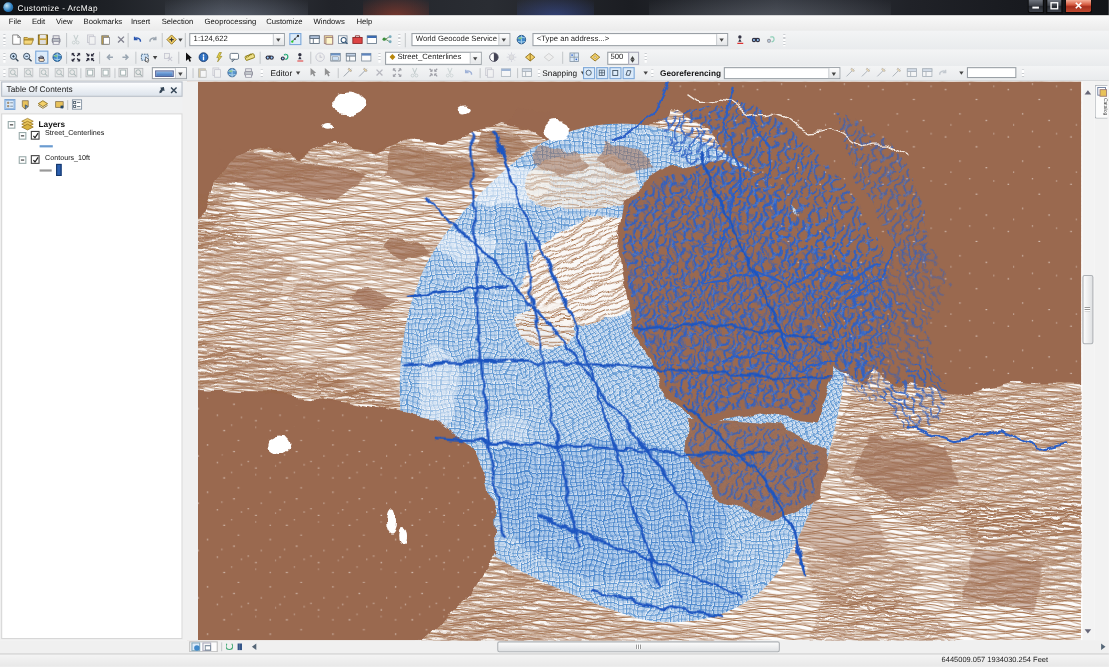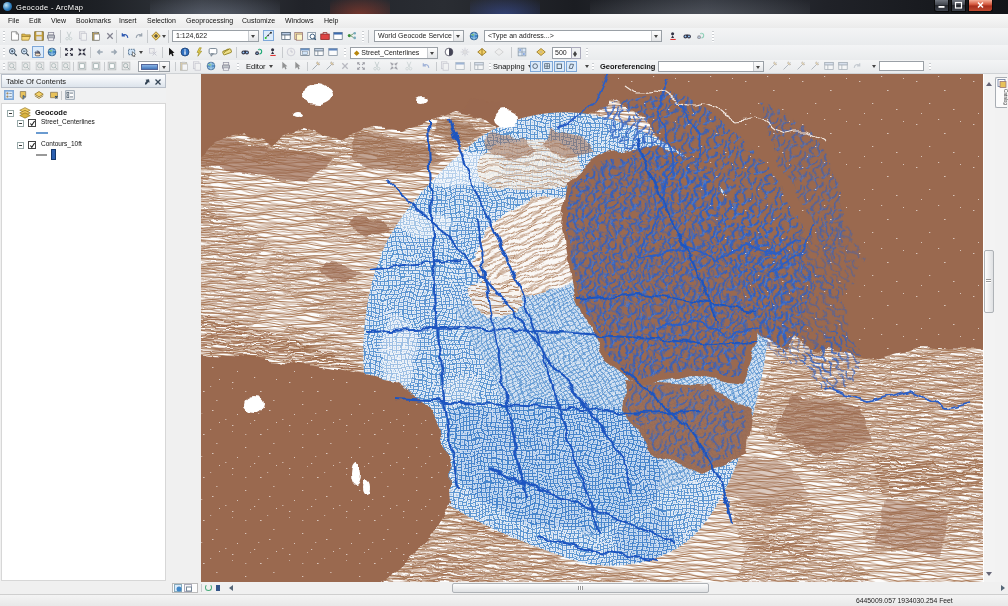--- a/index.html
+++ b/index.html
@@ -30,21 +30,21 @@
 .sep{position:absolute;width:1px;top:2px;bottom:2px;background:#c7cacd;}
 .ibox{position:absolute;display:flex;align-items:center;justify-content:center;}
 .combo{position:absolute;background:#fff;border:1px solid #9aa0a6;font-size:7px;color:#222;}
 .combo .arr{position:absolute;right:0px;top:0px;bottom:0px;width:10px;background:linear-gradient(#fdfdfd,#e4e6e8);border-left:1px solid #c9ccd0;}
 .arr:after{content:"";position:absolute;left:2px;top:4px;border:2.5px solid transparent;border-top:3.5px solid #444;}
 .tlabel{position:absolute;top:0;height:13px;line-height:13px;font-size:7.5px;color:#111;}
 .tlabel b{display:inline-block;margin-left:3px;border:2.5px solid transparent;border-top:3.5px solid #444;vertical-align:middle;}
 svg.ic{display:block;}
 
 #main{position:absolute;left:0;top:74px;width:1008px;height:508px;background:#fff;}
-#toc{position:absolute;left:0;top:0;width:201px;height:508px;background:#f0f0f0;}
+#toc{position:absolute;left:0;top:0;width:180px;height:508px;background:#f0f0f0;}
 #tochdr{position:absolute;left:1px;top:0;width:165px;height:14px;background:linear-gradient(#fdfeff,#dde4ec);border:1px solid #b7bec8;font-size:7.5px;color:#222;padding-left:4px;line-height:13px;}
 #toctools{position:absolute;left:1px;top:15px;width:165px;height:13px;background:#f0f1f2;}
 #toctree{position:absolute;left:1px;top:29px;width:165px;height:478px;background:#fff;border:1px solid #d7d7d7;font-size:6.5px;color:#111;}
 
 #map{position:absolute;left:170px;top:0;width:813px;height:508px;background:#fff;overflow:hidden;}
 #vscroll{position:absolute;left:984px;top:0;width:11px;height:508px;background:#f3f3f3;}
 #cattab{position:absolute;left:995px;top:0;width:13px;height:508px;background:#f2f2f2;}
 #catlabel{position:absolute;left:995px;top:3px;width:12px;height:31px;background:#fcfcfc;border:1px solid #a8adb3;border-right:none;border-radius:2px 0 0 2px;}
 .sthumb{background:linear-gradient(90deg,#fcfcfc,#dfe1e3);border:1px solid #aeb2b6;border-radius:2px;}
 .sthumbh{background:linear-gradient(#fcfcfc,#dfe1e3);border:1px solid #aeb2b6;border-radius:2px;}
@@ -55,21 +55,21 @@
 </style>
 </head>
 <body>
 <div id="win">
   <div id="title">
     <div class="blur1"></div>
       <div class="blur2"></div>
       <div class="blur3"></div>
       <div class="blur4"></div>
     <div id="tglobe"></div>
-    <div id="titletext">Geocode - ArcMap</div>
+    <div id="titletext">Customize - ArcMap</div>
     <div id="winbtns">
       <div class="wbtn" id="bmin">
           <svg class="ic" width="13" height="11">
             <rect x="3.5" y="6" width="6" height="1.8" fill="#fff"></rect>
           </svg>
         </div>
       <div class="wbtn" id="bmax">
           <svg class="ic" width="13" height="11">
             <rect x="3.5" y="2.5" width="6" height="5.5" fill="none" stroke="#fff" stroke-width="1.2"></rect>
           </svg>
@@ -939,21 +939,21 @@
         </div>
       <div id="toctree">
           <div style="position:absolute;left:5px;top:6px;width:7px;height:7px;background:#fff;border:1px solid #9aa;">
             <div style="position:absolute;left:1px;top:2.2px;width:3px;height:1px;background:#333;"></div>
           </div>
           <div style="position:absolute;left:16px;top:1px;"><svg width="14" height="14" viewBox="0 0 16 16">
               <path d="M2,6 l6,-3 6,3 -6,3 z" fill="#f0cf67" stroke="#8a6914" stroke-width=".7"></path>
               <path d="M2,9 l6,-3 6,3 -6,3 z" fill="#e8c25a" stroke="#8a6914" stroke-width=".7"></path>
               <path d="M2,12 l6,-3 6,3 -6,3 z" fill="#d9b33f" stroke="#8a6914" stroke-width=".7"></path>
             </svg></div>
-          <div style="position:absolute;left:33px;top:4px;font-weight:bold;font-size:7.5px;">Geocode</div>
+          <div style="position:absolute;left:33px;top:4px;font-weight:bold;font-size:7.5px;">Layers</div>
           <div style="position:absolute;left:15px;top:16px;width:7px;height:7px;background:#fff;border:1px solid #9aa;">
             <div style="position:absolute;left:1px;top:2.2px;width:3px;height:1px;background:#333;"></div>
           </div>
           <div style="position:absolute;left:26px;top:15px;width:8px;height:8px;background:#fff;border:1px solid #444;">
             <svg class="ic" width="7" height="7" viewBox="0 0 10 10">
               <path d="M2,5 l2,2.5 L8,1.5" fill="none" stroke="#222" stroke-width="1.6"></path>
             </svg>
           </div>
           <div style="position:absolute;left:39px;top:14px;">Street_Centerlines</div>
           <div style="position:absolute;left:34px;top:28px;width:12px;height:2px;background:#6a9bd0;"></div>

